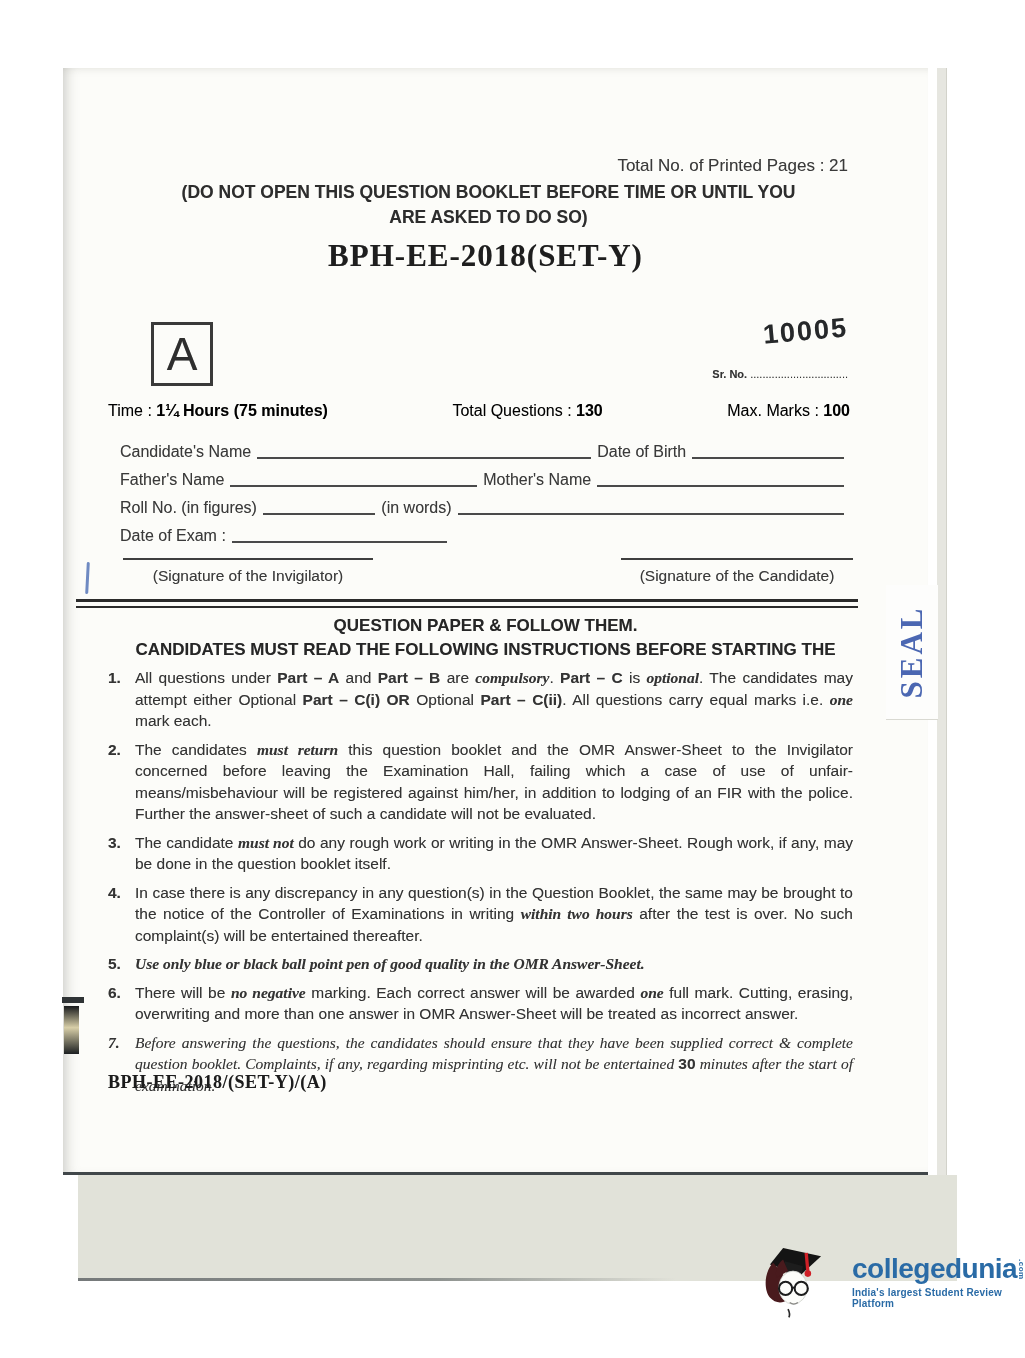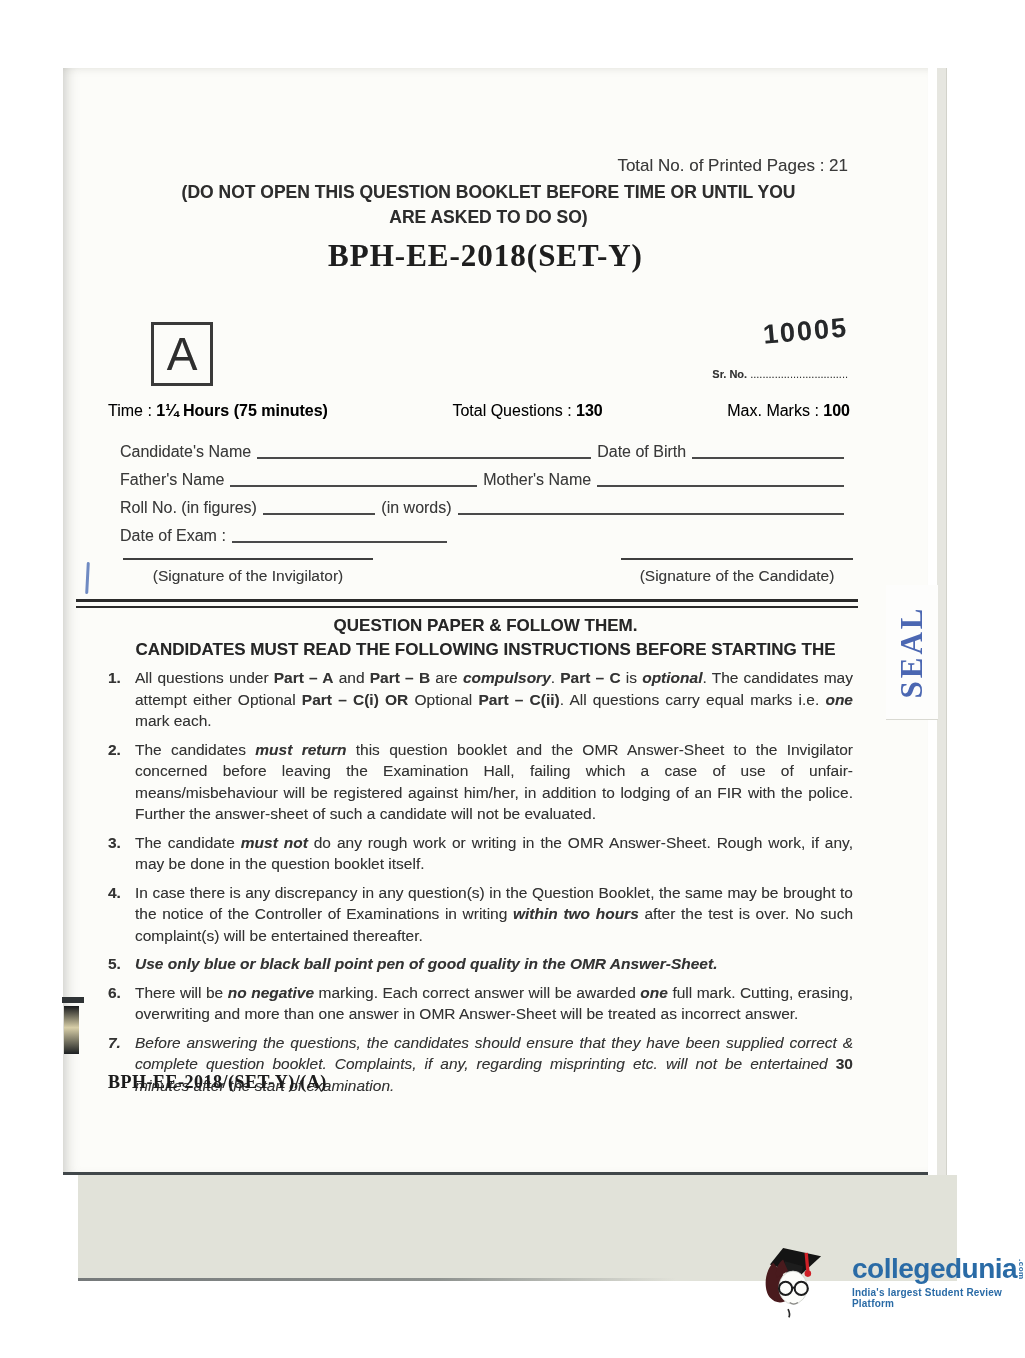--- a/index.html
+++ b/index.html
@@ -38,21 +38,21 @@
 
   .abox{position:absolute;left:88px;top:254px;width:56px;height:58px;border:3px solid #3a3a3a;
     display:flex;align-items:center;justify-content:center;font-size:46px;color:#2e2e2e;background:#fcfcf9;}
   .stamp{position:absolute;left:700px;top:248px;font-weight:bold;font-size:27px;letter-spacing:2px;
     color:#26282a;transform:rotate(-5deg);}
   .srno{position:absolute;top:300px;right:80px;font-size:11px;color:#333;}
   .meta{position:absolute;top:334px;left:45px;right:78px;display:flex;justify-content:space-between;
     font-size:16px;color:#000000;}
 
   .b{font-weight:bold;}
-  .i{font-style:italic;}
+  .i{font-style:italic;font-family:Liberation Serif, serif;}
 
   
   .frow{position:absolute;left:45px;right:78px;display:flex;align-items:flex-end;font-size:16px;color:#3a3a3a;margin-left:12px;}
   .frow span{white-space:nowrap;}
   .fl{border-bottom:2px solid #4a4a4a;height:15px;margin:0 6px 2px 6px;}
 
   
   .sig{position:absolute;top:490px;text-align:center;font-size:15.5px;color:#3a3a3a;}
   .sig .line{border-top:2px solid #3f3f3f;margin-bottom:7px;}
   .dblrule{position:absolute;top:531px;left:13px;width:782px;height:4px;

